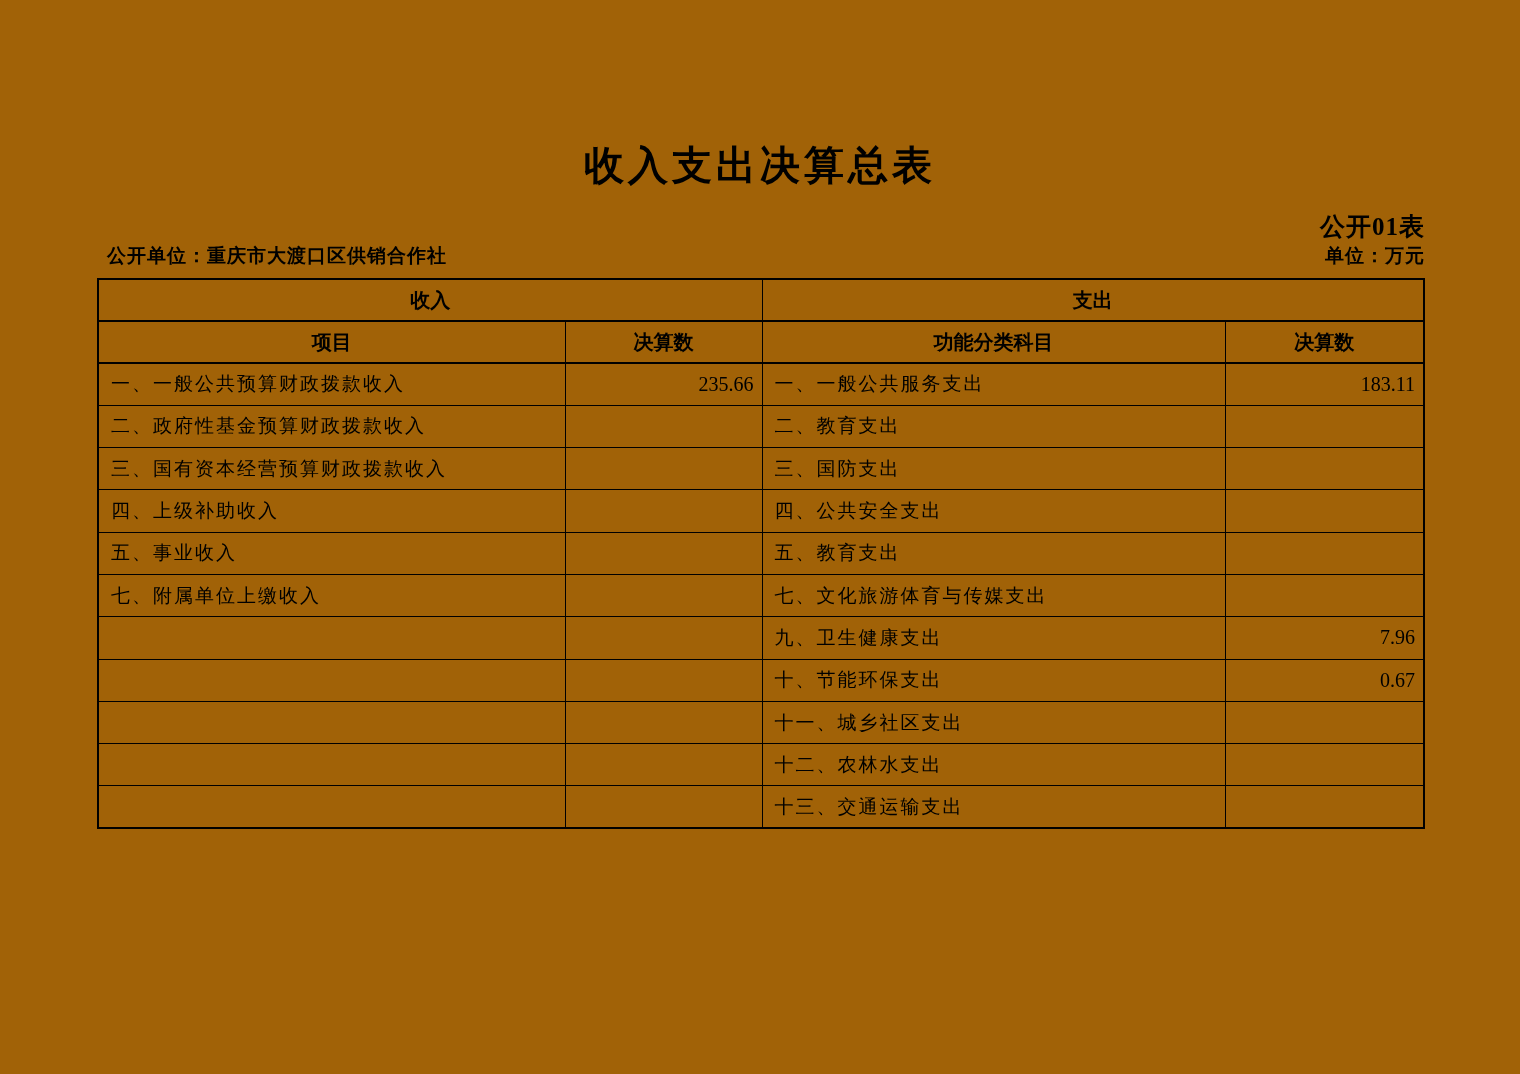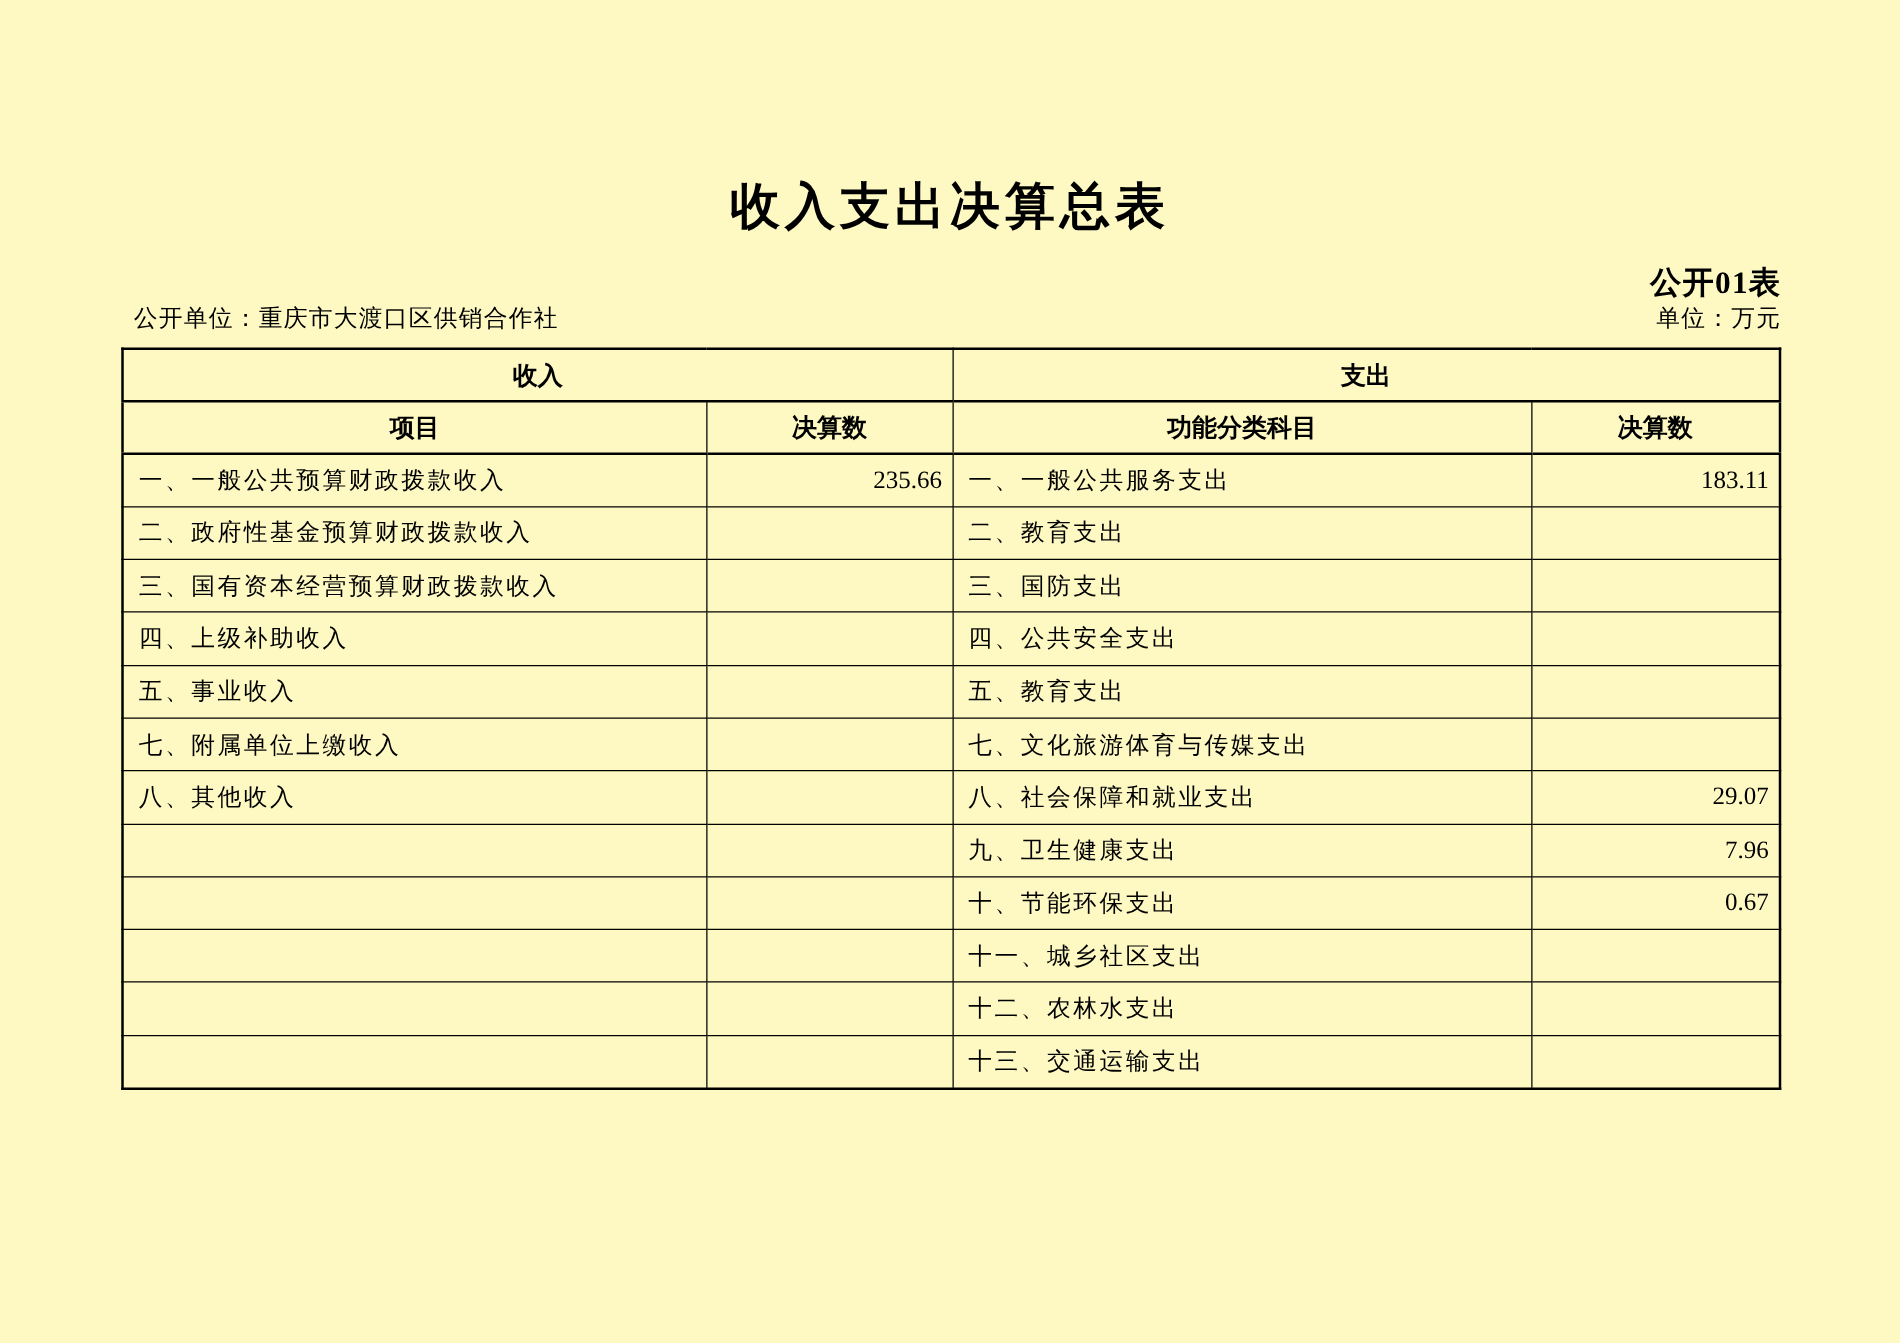--- a/index.html
+++ b/index.html
@@ -4,21 +4,21 @@
 <style>
   * { margin: 0; padding: 0; box-sizing: border-box; }
   html, body {
     width: 1520px; height: 1074px;
     background: #ffffff;
     color: #000;
     font-family: "Liberation Serif", "DejaVu Serif", serif;
     position: relative;
     overflow: hidden;
   }
-  .page { position: absolute; inset: 0; background: #fef9c3; }
+  .page { position: absolute; inset: 0; background: #a16207; }
 
   .doc-title {
     position: absolute;
     top: 142px; left: 0; width: 100%;
     text-align: center;
     font-family: "Liberation Sans", "DejaVu Sans", sans-serif;
     font-weight: bold;
     font-size: 40px;
     line-height: 46px;
     letter-spacing: 4px;
@@ -29,21 +29,21 @@
     top: 215px; right: 95px;
     font-size: 25px; line-height: 24px;
     font-weight: bold;
     letter-spacing: 1px;
   }
   .meta-line {
     position: absolute;
     top: 244px; left: 107px; right: 95px;
     display: flex; justify-content: space-between;
     font-size: 19px; line-height: 24px;
-    font-weight: normal;
+    font-weight: bold;
     letter-spacing: 1px;
   }
 
   table.budget {
     position: absolute;
     top: 278px; left: 97px;
     width: 1326px;
     border-collapse: collapse;
     table-layout: fixed;
     border: 2px solid #000;
@@ -146,26 +146,20 @@
         <td class="item">五、教育支出</td>
         <td class="val"></td>
       </tr>
       <tr>
         <td class="item">七、附属单位上缴收入</td>
         <td class="val"></td>
         <td class="item">七、文化旅游体育与传媒支出</td>
         <td class="val"></td>
       </tr>
       <tr>
-        <td class="item">八、其他收入</td>
-        <td class="val"></td>
-        <td class="item">八、社会保障和就业支出</td>
-        <td class="val">29.07</td>
-      </tr>
-      <tr>
         <td class="item"></td>
         <td class="val"></td>
         <td class="item">九、卫生健康支出</td>
         <td class="val">7.96</td>
       </tr>
       <tr>
         <td class="item"></td>
         <td class="val"></td>
         <td class="item">十、节能环保支出</td>
         <td class="val">0.67</td>

